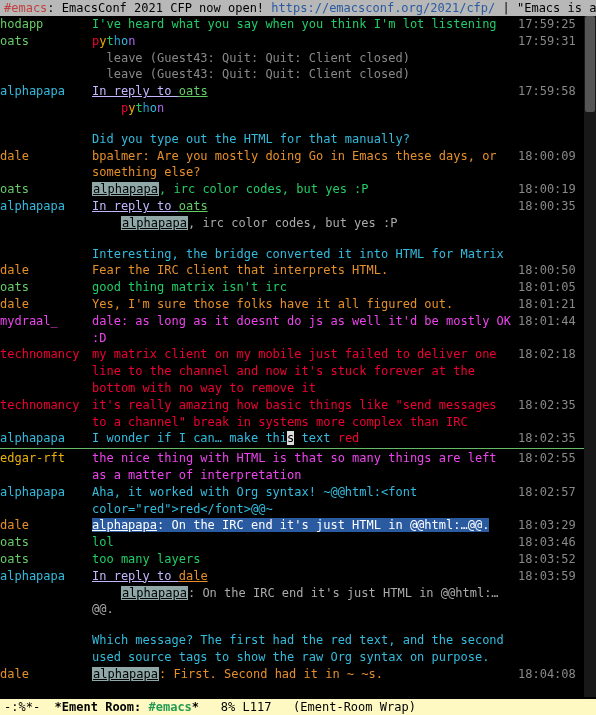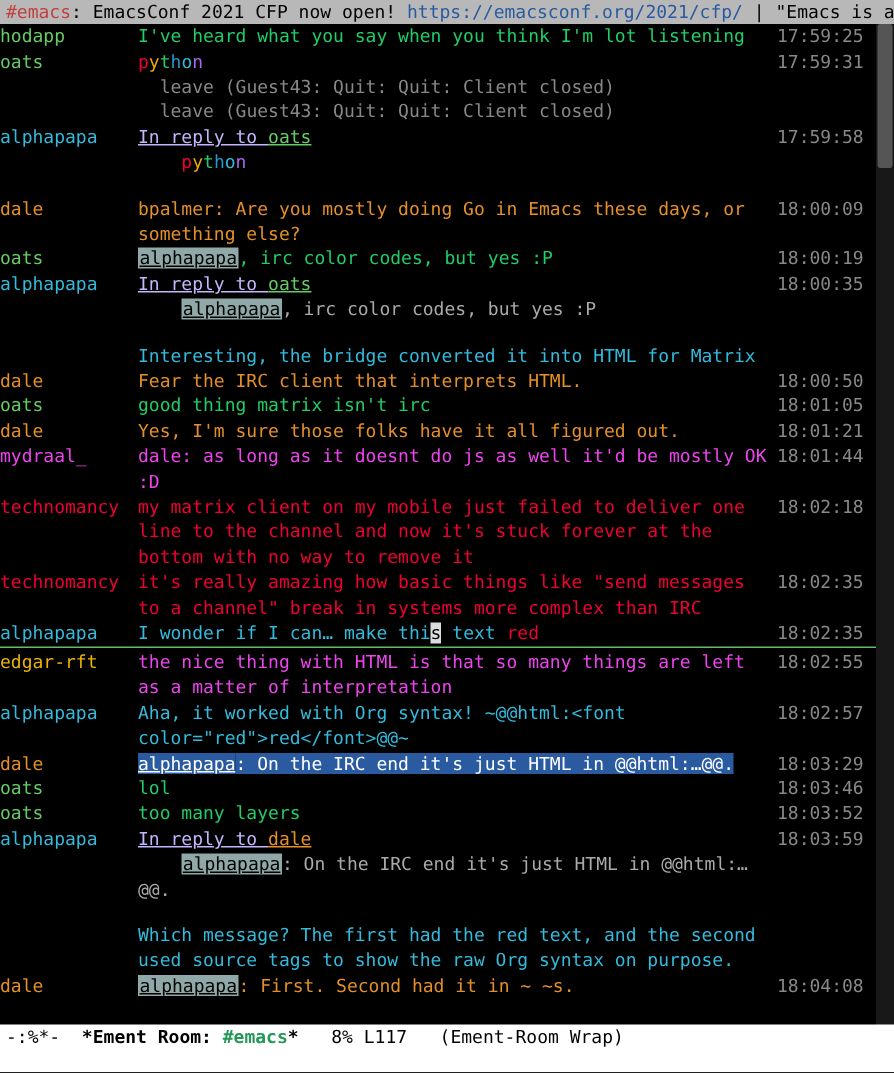--- a/index.html
+++ b/index.html
@@ -31,21 +31,21 @@
 .c-mydraal{color:#e4e}
 .c-technomancy{color:#e03}
 .c-edgar{color:#eab308}
 .t-green{color:#2c6}
 .t-cyan{color:#3bd}
 .t-orange{color:#e58f2a}
 .t-mag{color:#e4e}
 .t-red{color:#e03}
 .t-gray{color:#888}
 .t-lgray{color:#aaa}
-.mode{position:absolute;left:0;right:0;bottom:0;height:32px;line-height:16px;background:#ffffff;color:#000;padding:0 4px;font-size:12px;white-space:nowrap}
+.mode{position:absolute;left:0;right:0;bottom:0;height:16px;line-height:16px;background:#fef9c3;color:#000;padding:0 4px;font-size:12px;white-space:nowrap}
 .mode .room{color:#295}
 .scrollbar{position:absolute;top:16px;right:0;width:12px;bottom:18px;background:#181818}
 .thumb{position:absolute;left:1px;right:1px;top:0;height:96px;background:#555;border-radius:2px}
 </style>
 </head>
 <body>
 <div id="root">
 
 <div class="hdr">
   <span class="hl">#emacs</span><span>: EmacsConf 2021 CFP now open! </span><span class="lnk">https://emacsconf.org/2021/cfp/</span><span> | "Emacs is a co</span>
@@ -77,20 +77,25 @@
         <div class="body"><span><span class="link">In reply to </span></span><span><span class="c-oats ul">oats</span></span></div>
         <div class="ts">17:59:58</div>
       </div>
       <div class="row">
         <div class="nick "></div>
         <div class="body"><span><span>&nbsp;&nbsp;&nbsp;&nbsp;</span><span class="rainbow"><span>p</span><span>y</span><span>t</span><span>h</span><span>o</span><span>n</span></span></span></div>
         <div class="ts"></div>
       </div>
       <div style="height: 14px;"></div>
       <div class="row">
+        <div class="nick "></div>
+        <div class="body"><span><span class="t-cyan">Did you type out the HTML for that manually?</span></span></div>
+        <div class="ts"></div>
+      </div>
+      <div class="row">
         <div class="nick c-dale">dale</div>
         <div class="body"><span><span class="t-orange">bpalmer: Are you mostly doing Go in Emacs these days, or something else?</span></span></div>
         <div class="ts">18:00:09</div>
       </div>
       <div class="row">
         <div class="nick c-oats">oats</div>
         <div class="body"><span><span class="hi ul">alphapapa</span></span><span><span class="t-green">, irc color codes, but yes :P</span></span></div>
         <div class="ts">18:00:19</div>
       </div>
       <div class="row">

